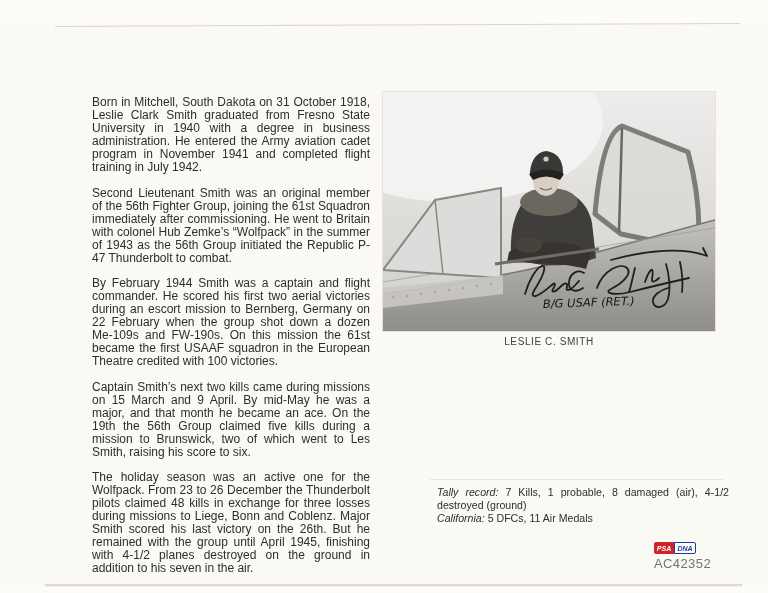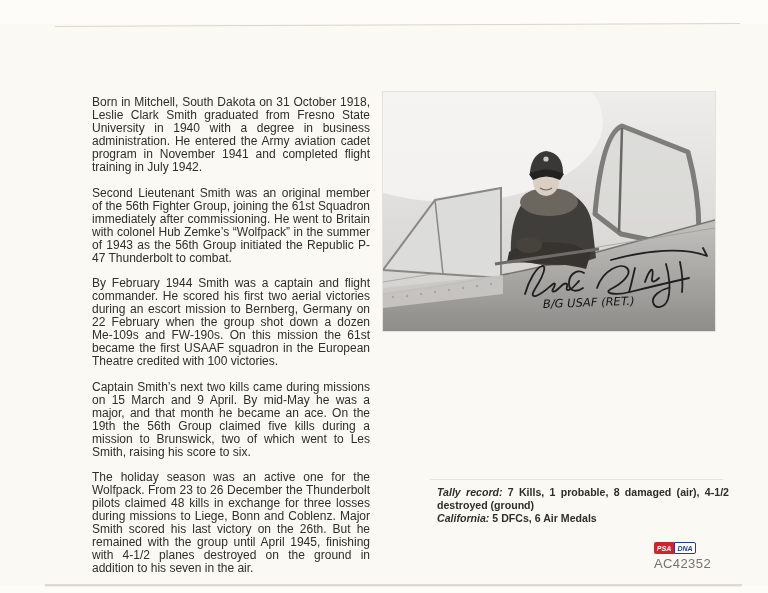--- a/index.html
+++ b/index.html
@@ -39,21 +39,21 @@
   }
   
   .tally-rule{
     position:absolute;left:430px;top:479px;width:293px;height:1px;
     background:rgba(0,0,0,0.08);
   }
   .tally{
     position:absolute;left:437px;top:486px;width:292px;
     font-size:10.6px;line-height:13px;color:#2f2e2a;text-align:justify;
   }
-  .tally p{margin:0;font-weight:bold;}
+  .tally p{margin:0;}
   .tally .lbl{font-style:italic;}
   
   .psa-sticker{
     position:absolute;left:654px;top:542px;width:46px;
   }
   .psa-row{display:flex;height:12px;}
   .psa-box{
     flex:0 0 20px;background:#d0232e;color:#ffffff;
     font-size:7px;font-weight:bold;font-style:italic;
     display:flex;align-items:center;justify-content:center;
@@ -157,25 +157,26 @@
         <path d="M252,176 C250,184 248,194 246,200"></path>
         <path d="M262,190 C264,184 266,180 268,178 C270,176 270,182 269,187 C268,191 272,190 276,186"></path>
         <path d="M283,172 C286,182 288,197 285,207 C282,216 272,218 270,210 C269,204 277,198 285,196"></path>
         <path d="M297,170 C299,180 300,192 299,200"></path>
         <path d="M228,168 C264,158 300,155 324,164 L320,156"></path>
       </g>
       <text x="160" y="216" font-size="11.5" font-style="italic" font-family="DejaVu Sans, sans-serif" fill="#161616" transform="rotate(-2 160 216)">B/G  USAF  (RET.)</text>
     </svg>
   </div>
 
+  <div class="caption">LESLIE C. SMITH</div>
 
   <div class="tally-rule"></div>
   <div class="tally">
     <p><span class="lbl">Tally record: </span><span>7 Kills, 1 probable, 8 damaged (air), 4-1/2 destroyed (ground)</span></p>
-    <p><span class="lbl">California: </span><span>5 DFCs, 6 Air Medals</span></p>
+    <p><span class="lbl">California: </span><span>5 DFCs, 11 Air Medals</span></p>
   </div>
 
   <div class="psa-sticker">
     <div class="psa-row">
       <div class="psa-box">PSA</div>
       <div class="dna-box">DNA</div>
     </div>
     <div class="cert">AC42352</div>
   </div>
 

